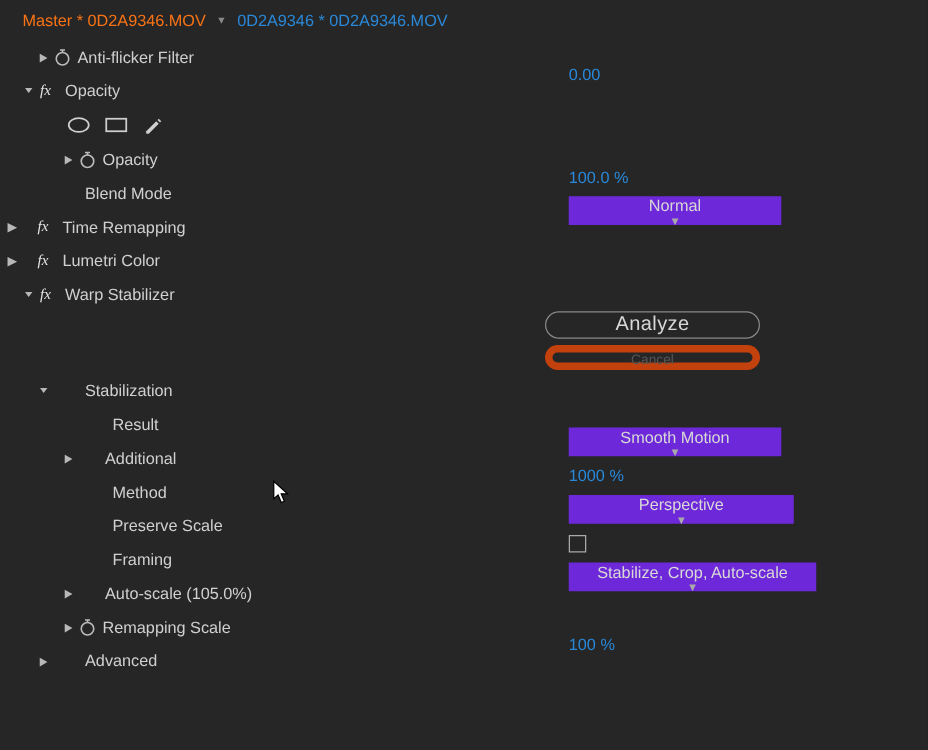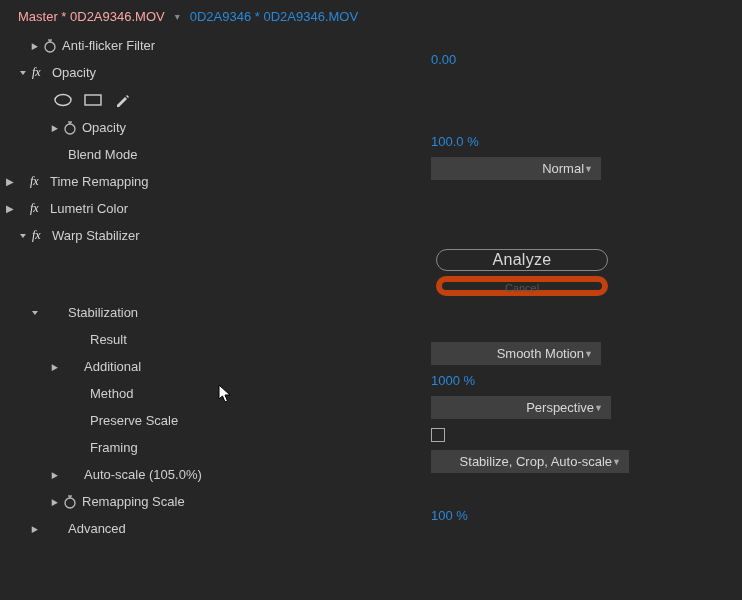--- a/index.html
+++ b/index.html
@@ -1,35 +1,35 @@
 <!DOCTYPE html>
 <html><head>
 <meta charset="utf-8">
 <style>
   * { margin: 0; padding: 0; box-sizing: border-box; font-family: -apple-system, "Segoe UI", Arial, sans-serif; }
   body { background: #232323; color: #d0d0d0; width: 742px; height: 600px; overflow: hidden; font-size: 13px; user-select: none; }
   .panel { background: #262626; height: 100%; position: relative; }
   .breadcrumb { display: flex; align-items: center; gap: 10px; padding: 4px 10px 4px 18px; font-size: 13px; height: 32px; }
-  .breadcrumb .master { color: #fca5a5; }
+  .breadcrumb .master { color: #f97316; }
   .breadcrumb .chev { color: #888; font-size: 10px; }
   .breadcrumb .clip { color: #2a88d8; }
   .row { display: flex; align-items: center; height: 27px; position: relative; }
   .indent-1 { padding-left: 28px; }
   .indent-2 { padding-left: 48px; }
   .indent-3 { padding-left: 68px; }
   .indent-4 { padding-left: 90px; }
   .arrow { width: 14px; display: inline-flex; justify-content: center; color: #b8b8b8; font-size: 10px; }
   .arrow.right::before { content: "▶"; transform: scaleX(0.8) scaleY(0.9); display:inline-block; }
   .arrow.down::before { content: "▼"; transform: scaleY(0.7); display:inline-block; }
   .stopwatch { display: inline-flex; width: 16px; height: 16px; margin-right: 4px; color: #bbb; }
   .fx { width: 20px; color: #e5e5e5; font-style: italic; font-size: 12px; font-family: Georgia, serif; display:inline-flex; }
   .label { color: #d0d0d0; }
-  .val-col { position: absolute; left: 431px; display: flex; align-items: center; margin-top: 28px; }
+  .val-col { position: absolute; left: 455px; display: flex; align-items: center; margin-top: 28px; }
   .val-link { color: #2a88d8; cursor: pointer; }
-  .dropdown { background: #404040; color: #d8d8d8; height: 23px; width: 170px; display: flex; align-items: center; padding: 0 8px; justify-content: flex-end; cursor: pointer; }
+  .dropdown { background: #6d28d9; color: #d8d8d8; height: 23px; width: 170px; display: flex; align-items: center; padding: 0 8px; justify-content: space-between; cursor: pointer; flex-direction: column; }
   .dropdown .dd-ch { font-size: 9px; color: #aaa; }
   .mask-row { display: flex; gap: 8px; align-items: center; padding-left: 52px; height: 28px; }
   .mask-icon { width: 22px; height: 18px; border:none; display:flex; align-items:center; justify-content:center; color:#cfcfcf; }
   .btn-analyze { border: 1px solid #888; color: #d8d8d8; background: transparent; border-radius: 11px; height: 22px; width: 172px; font-size: 16px; cursor: pointer; letter-spacing: .3px; }
   .btn-cancel { border: 6px solid #c2410c; color: #555; background: transparent; border-radius: 11px; height: 20px; width: 172px; font-size: 11px; margin-top: 5px; }
   .btn-stack { position: absolute; left: 436px; top: 0; display:flex; flex-direction:column; }
   .analyze-area { position: relative; height: 50px; }
   .checkbox { width: 14px; height: 14px; border: 1px solid #aaa; background: transparent; }
   .top-arrow { width:14px; display:inline-flex; justify-content:center; color:#b8b8b8; font-size:10px; margin-right:2px; }
   .top-arrow.down::before { content:"▼"; transform:scaleY(.7); display:inline-block;}

